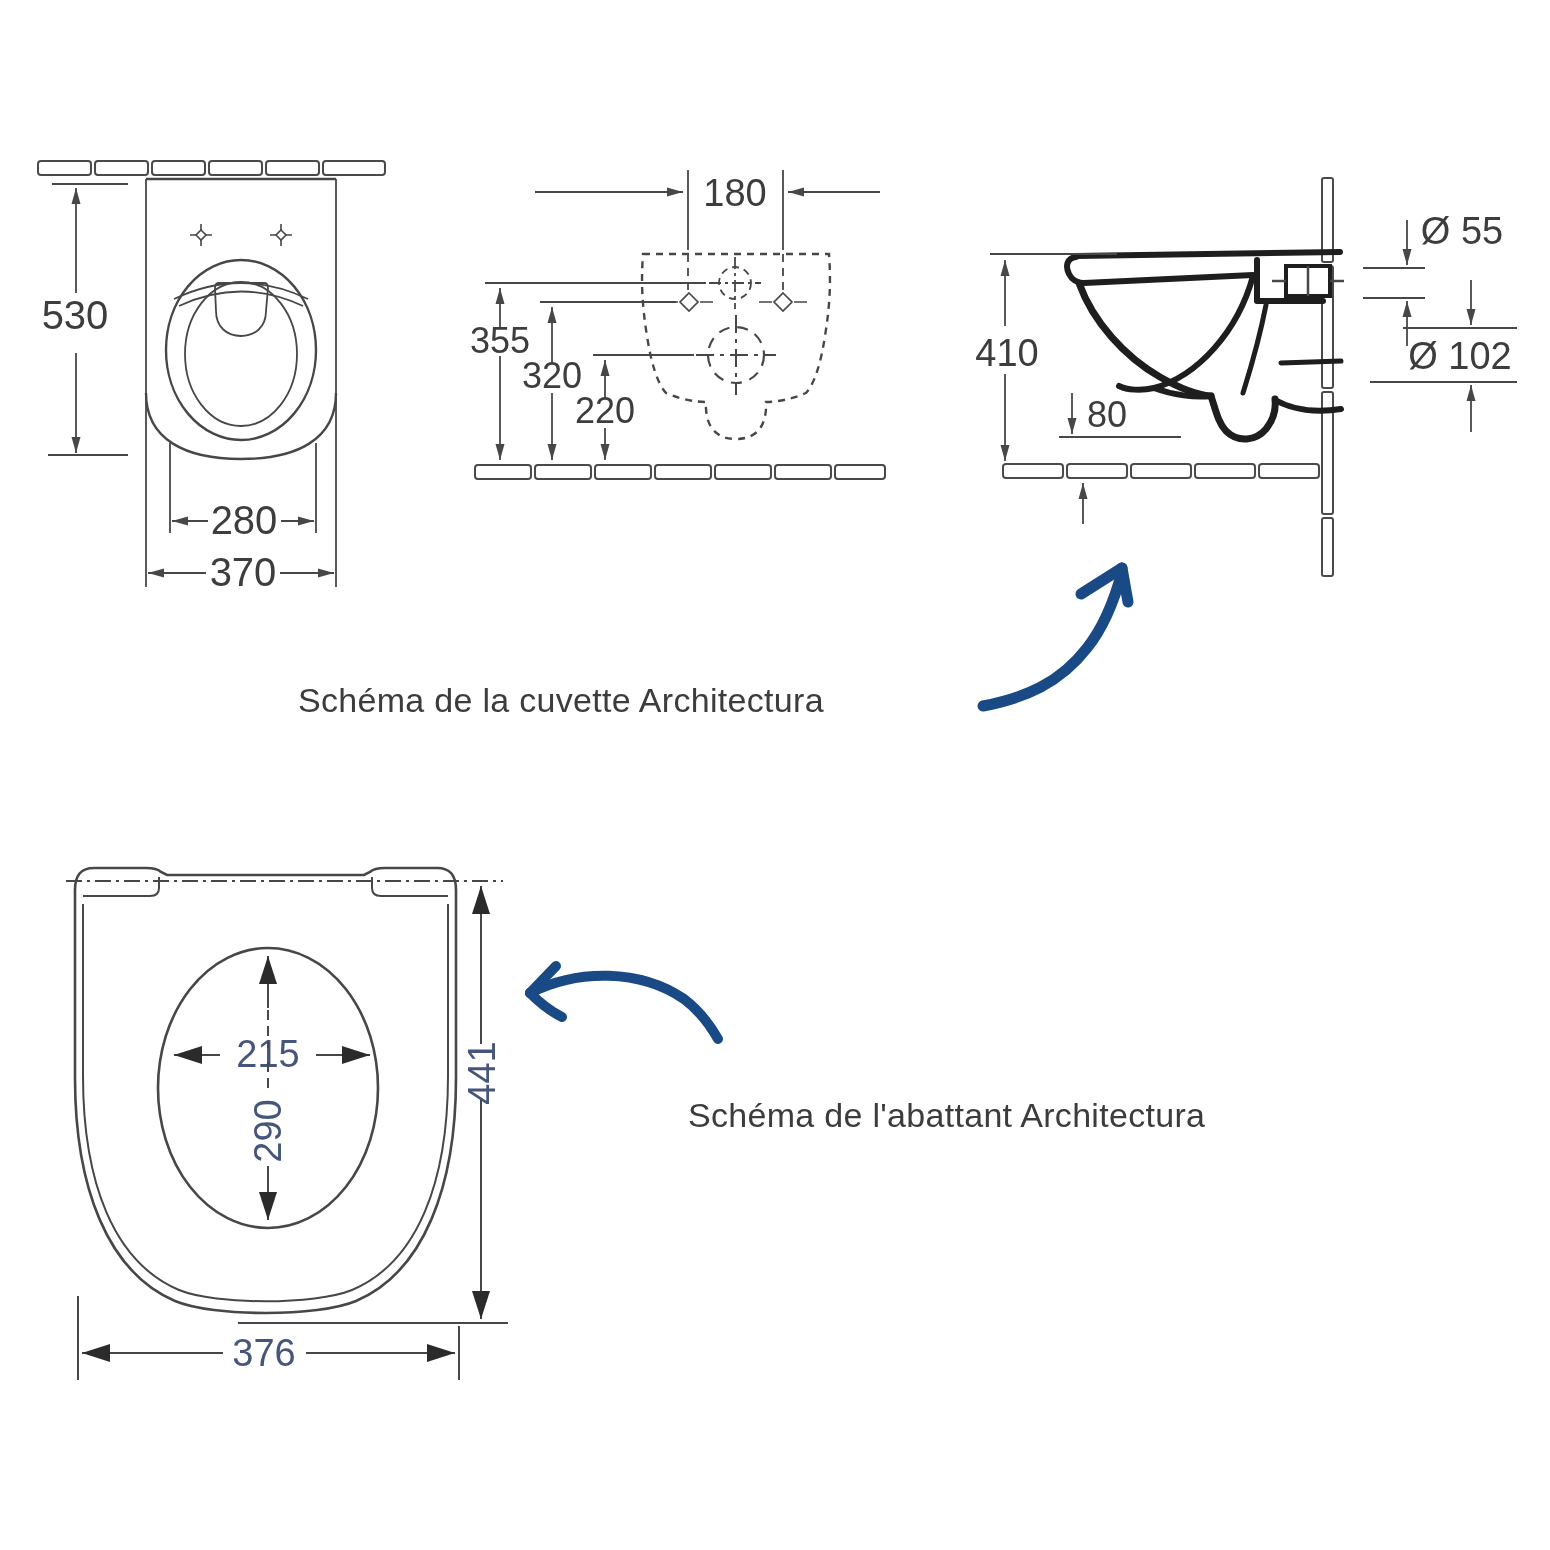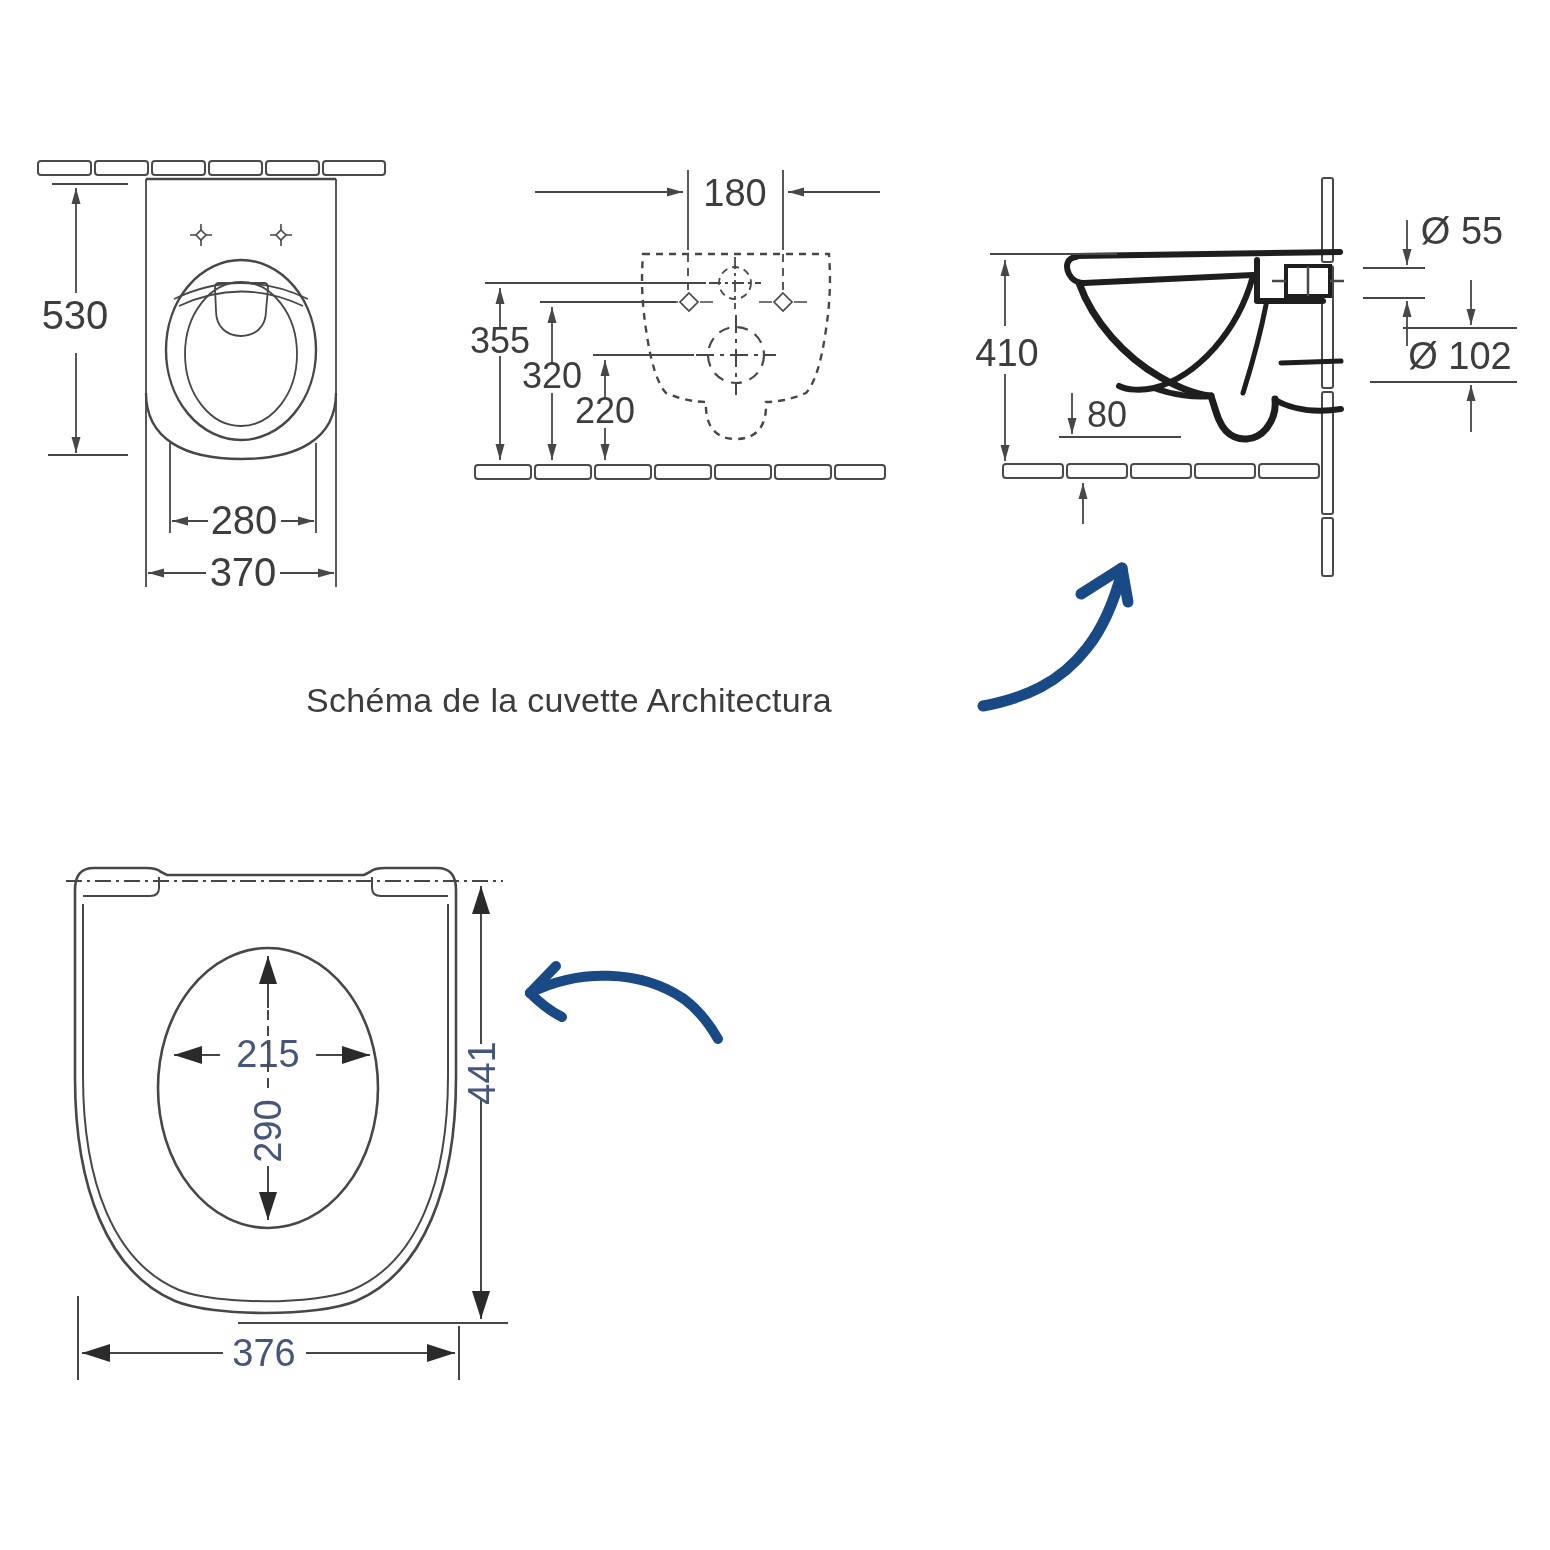--- a/index.html
+++ b/index.html
@@ -193,21 +193,21 @@
   </svg>
 
   <svg class="diagram" style="left:975px;top:548px;" width="190" height="195" viewBox="0 0 190 195">
     <g stroke="#194a85" stroke-width="11" fill="none" stroke-linecap="round" stroke-linejoin="round">
       <path d="M8,158 C50,150 85,135 112,100 C128,80 140,50 147,24"></path>
       <path d="M147,20 L106,46"></path>
       <path d="M147,20 L153,54"></path>
     </g>
   </svg>
 
-  <div class="caption" style="left:306px;top:681px;">Schéma de la cuvette Architectura</div>
+  <div class="caption" style="left:298px;top:681px;">Schéma de la cuvette Architectura</div>
 
   <svg class="diagram" style="left:48px;top:848px;" width="475" height="565" viewBox="0 0 475 565">
     <defs>
       <marker id="mD" markerUnits="userSpaceOnUse" markerWidth="30" markerHeight="20" viewBox="0 0 30 20" refX="29" refY="10" orient="auto-start-reverse">
         <path d="M1,1 L29,10 L1,19 Z" fill="#2b2b2b"></path>
       </marker>
     </defs>
     <path class="tline" stroke-width="2" stroke-dasharray="16 5 3 5" d="M18,33 L455,33"></path>
     <g>
       <path class="tline" stroke-width="2.6" d="M27,230 L27,42 C27,27 33,20 46,20 L98,20 C106,20 110,21 113,24 L119,27 L316,27 L322,24 C325,21 329,20 337,20 L389,20 C402,20 408,27 408,42 L408,230 C408,338 376,424 308,453 C270,469 165,469 127,453 C59,424 27,338 27,230 Z"></path>
@@ -243,14 +243,15 @@
   </svg>
 
   <svg class="diagram" style="left:518px;top:953px;" width="230" height="105" viewBox="0 0 230 105">
     <g stroke="#194a85" stroke-width="10" fill="none" stroke-linecap="round" stroke-linejoin="round">
       <path d="M12,40 C60,16 122,16 166,46 C182,58 192,72 200,86"></path>
       <path d="M12,40 L38,13"></path>
       <path d="M12,40 C22,50 32,58 44,64"></path>
     </g>
   </svg>
 
+  <div class="caption" style="left:688px;top:1096px;">Schéma de l'abattant Architectura</div>
 
 </div>
 
 </body></html>

